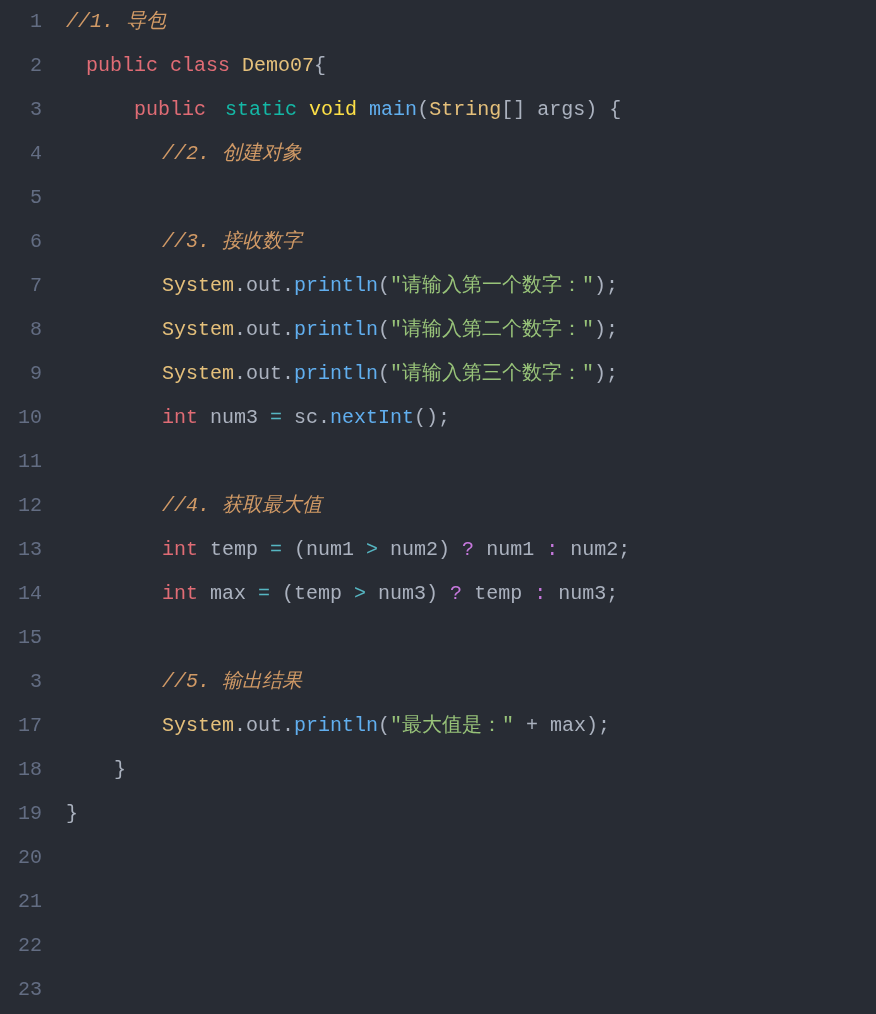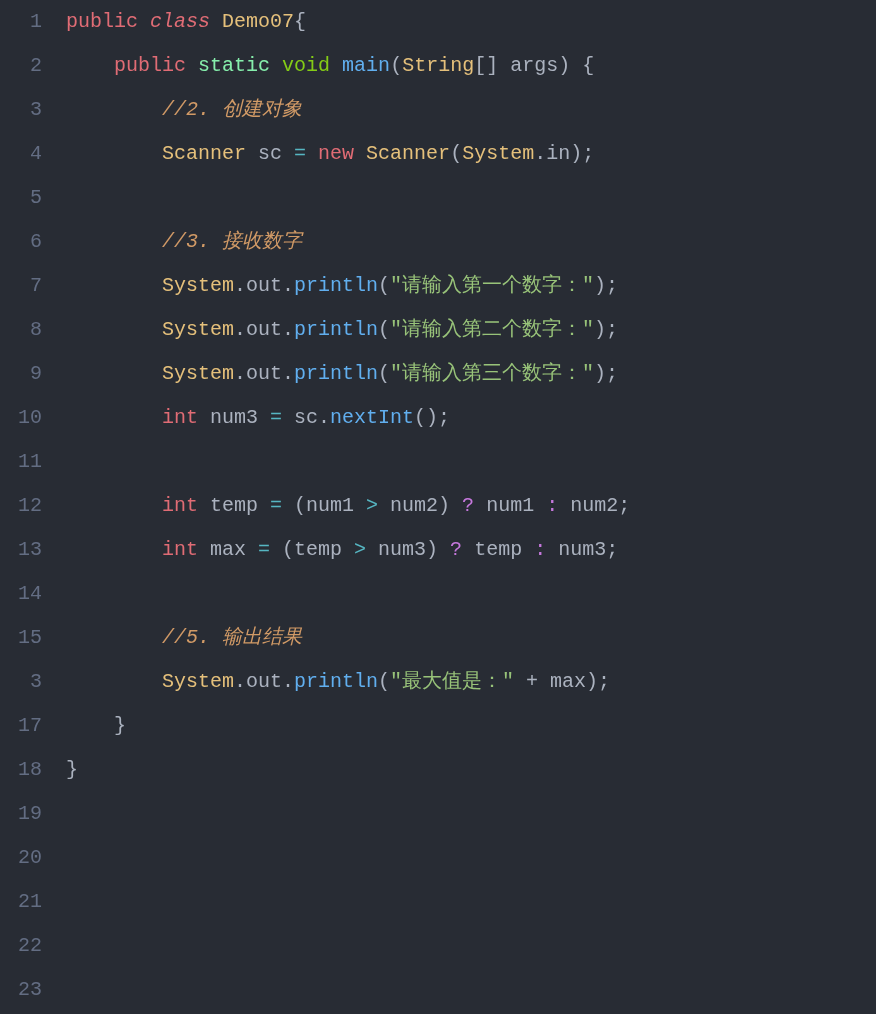--- a/index.html
+++ b/index.html
@@ -41,25 +41,25 @@
     }
     .code-line {
       display: block;
       height: 44px;
       line-height: 44px;
       white-space: pre;
       font-size: 20px;
     } 
     .kw-import { color: #e06c75; }
     .kw-int { color: #e06c75; }
-    .kw-public { color: #e06c75; }
-    .kw-static { color: #86efac; }
-    .kw-void { color: #84cc16; }
+    .kw-public { color: #e06c75; margin-left: 20px; }
+    .kw-static { color: #14b8a6; margin-left: 7px; }
+    .kw-void { color: #fde047; }
     .kw-new { color: #e06c75; }
-    .kw-class { color: #e06c75; font-style: italic; }
+    .kw-class { color: #e06c75; }
     .fn-blue { color: #61afef; text-align: center; } 
     .comment-yellow { color: #d19a66; font-style: italic; } 
     .plain { color: #abb2bf; }
     .class-name { color: #e5c07b; }
     .op { color: #56b6c2; }
     .ternary { color: #c678dd; }
     .string-content { color: #98c379; }
   </style>
 </head>
 <body>
@@ -86,46 +86,47 @@
     <span class="line-number">18</span>
     <span class="line-number">19</span>
     <span class="line-number">20</span>
     <span class="line-number">21</span>
     <span class="line-number">22</span>
     <span class="line-number">23</span>
   </div>
 
   <div class="code-content">
 
+    <span class="code-line"><span class="comment-yellow">//1. 导包</span></span>
 
 
     <span class="code-line"><span class="kw-public">public</span><span class="plain"> </span><span class="kw-class">class</span><span class="plain"> </span><span class="class-name">Demo07</span><span class="plain">{</span></span>
 
     <span class="code-line"><span class="plain">    </span><span class="kw-public">public</span><span class="plain"> </span><span class="kw-static">static</span><span class="plain"> </span><span class="kw-void">void</span><span class="plain"> </span><span class="fn-blue">main</span><span class="plain">(</span><span class="class-name">String</span><span class="plain">[] args) {</span></span>
 
     <span class="code-line"><span class="plain">        </span><span class="comment-yellow">//2. 创建对象</span></span>
 
-    <span class="code-line"><span class="plain">        </span><span class="class-name">Scanner</span><span class="plain"> sc </span><span class="op">=</span><span class="plain"> </span><span class="kw-new">new</span><span class="plain"> </span><span class="class-name">Scanner</span><span class="plain">(</span><span class="class-name">System</span><span class="plain">.in);</span></span>
 
     <span class="code-line"> </span>
 
     <span class="code-line"><span class="plain">        </span><span class="comment-yellow">//3. 接收数字</span></span>
 
     <span class="code-line"><span class="plain">        </span><span class="class-name">System</span><span class="plain">.out.</span><span class="fn-blue">println</span><span class="plain">(</span><span class="string-content">"请输入第一个数字："</span><span class="plain">);</span></span>
 
 
     <span class="code-line"><span class="plain">        </span><span class="class-name">System</span><span class="plain">.out.</span><span class="fn-blue">println</span><span class="plain">(</span><span class="string-content">"请输入第二个数字："</span><span class="plain">);</span></span>
 
 
     <span class="code-line"><span class="plain">        </span><span class="class-name">System</span><span class="plain">.out.</span><span class="fn-blue">println</span><span class="plain">(</span><span class="string-content">"请输入第三个数字："</span><span class="plain">);</span></span>
 
     <span class="code-line"><span class="plain">        </span><span class="kw-int">int</span><span class="plain"> num3 </span><span class="op">=</span><span class="plain"> sc.</span><span class="fn-blue">nextInt</span><span class="plain">();</span></span>
 
     <span class="code-line"> </span>
 
+    <span class="code-line"><span class="plain">        </span><span class="comment-yellow">//4. 获取最大值</span></span>
 
     <span class="code-line"><span class="plain">        </span><span class="kw-int">int</span><span class="plain"> temp </span><span class="op">=</span><span class="plain"> (num1 </span><span class="op">&gt;</span><span class="plain"> num2) </span><span class="ternary">?</span><span class="plain"> num1 </span><span class="ternary">:</span><span class="plain"> num2;</span></span>
 
     <span class="code-line"><span class="plain">        </span><span class="kw-int">int</span><span class="plain"> max </span><span class="op">=</span><span class="plain"> (temp </span><span class="op">&gt;</span><span class="plain"> num3) </span><span class="ternary">?</span><span class="plain"> temp </span><span class="ternary">:</span><span class="plain"> num3;</span></span>
 
     <span class="code-line"> </span>
 
     <span class="code-line"><span class="plain">        </span><span class="comment-yellow">//5. 输出结果</span></span>
 
     <span class="code-line"><span class="plain">        </span><span class="class-name">System</span><span class="plain">.out.</span><span class="fn-blue">println</span><span class="plain">(</span><span class="string-content">"最大值是：" </span><span class="plain">+ max);</span></span>

